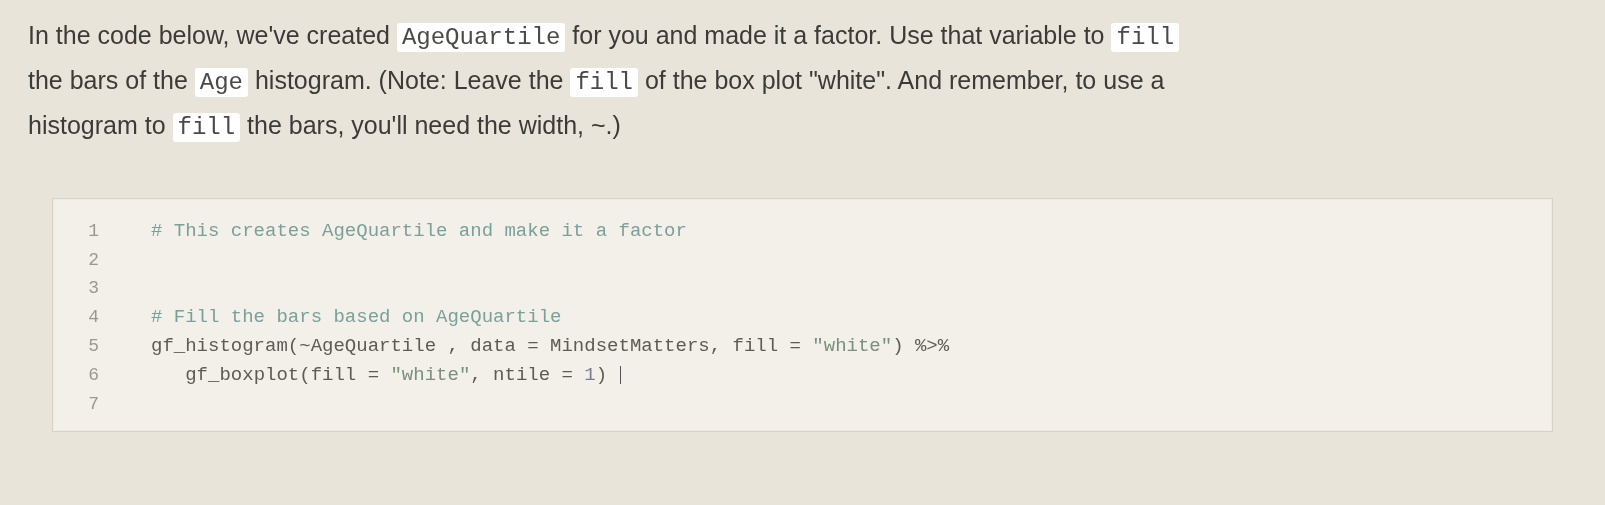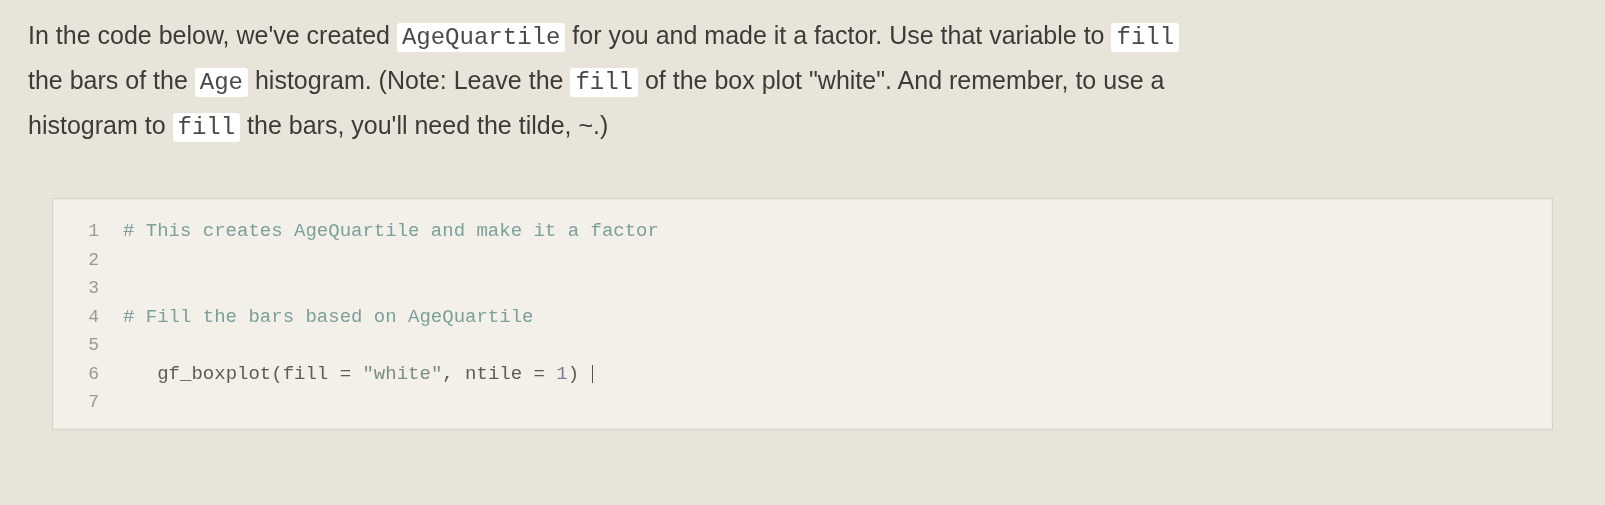--- a/index.html
+++ b/index.html
@@ -41,21 +41,21 @@
     white-space: pre;
   }
   .lineno {
     width: 70px;
     text-align: right;
     padding-right: 24px;
     color: #9b9891;
     user-select: none;
     font-size: 18px;
   }
-  .line-body { color: #5d5b54; }
+  .line-body { color: #5d5b54; margin-left: 28px; }
   .c-comment { color: #7b9f9a; }
   .c-ident { color: #5d5b54; }
   .c-op { color: #5d5b54; }
   .c-func { color: #5d5b54; }
   .c-string { color: #7b8f7b; }
   .c-num { color: #7b7b8f; }
   .caret {
     display:inline-block;
     width:0;
     border-left:1px solid #555;
@@ -63,25 +63,25 @@
     vertical-align:middle;
     margin-left:1px;
   }
 </style>
 </head>
 <body>
 
 <div class="instructions">
   <span>In the code below, we've created </span><code class="inline">AgeQuartile</code><span> for you and made it a factor. Use that variable to </span><code class="inline">fill</code><br>
   <span>the bars of the </span><code class="inline">Age</code><span> histogram. (Note: Leave the </span><code class="inline">fill</code><span> of the box plot "white". And remember, to use a</span><br>
-  <span>histogram to </span><code class="inline">fill</code><span> the bars, you'll need the tilde, ~.)</span>
+  <span>histogram to </span><code class="inline">fill</code><span> the bars, you'll need the width, ~.)</span>
 </div>
 
 <div class="code-panel" id="code-panel">
 
 <div class="code-line"><span class="lineno">1</span><span class="line-body"><span class="c-comment"># This creates AgeQuartile and make it a factor</span></span></div>
     <div class="code-line"><span class="lineno">2</span></div>
     <div class="code-line"><span class="lineno">3</span><span class="line-body"><span class="c-ident"></span></span></div>
     <div class="code-line"><span class="lineno">4</span><span class="line-body"><span class="c-comment"># Fill the bars based on AgeQuartile</span></span></div>
-    <div class="code-line"><span class="lineno">5</span></div>
+    <div class="code-line"><span class="lineno">5</span><span class="line-body"><span class="c-func">gf_histogram</span><span class="c-ident">(~AgeQuartile , data = MindsetMatters, fill = </span><span class="c-string">"white"</span><span class="c-ident">) </span><span class="c-op">%&gt;%</span></span></div>
     <div class="code-line"><span class="lineno">6</span><span class="line-body"><span class="c-ident">   </span><span class="c-func">gf_boxplot</span><span class="c-ident">(fill = </span><span class="c-string">"white"</span><span class="c-ident">, ntile = </span><span class="c-num">1</span><span class="c-ident">) </span><span class="caret"></span></span></div>
     <div class="code-line"><span class="lineno">7</span><span class="line-body"><span class="c-ident"></span></span></div>
   </div>
 
 </body></html>

